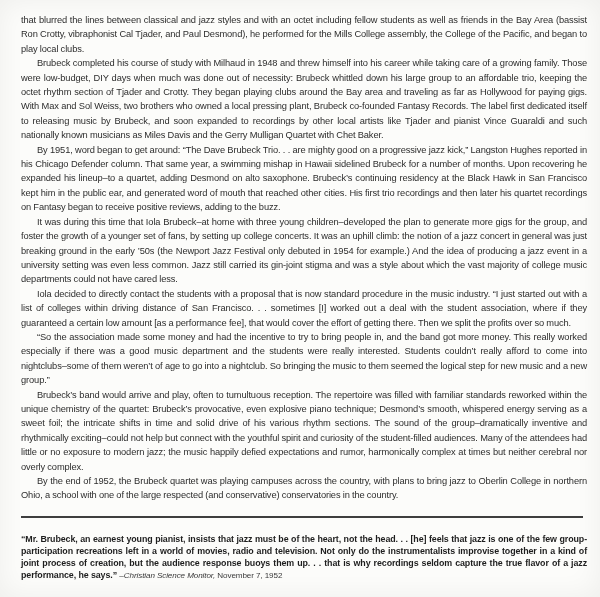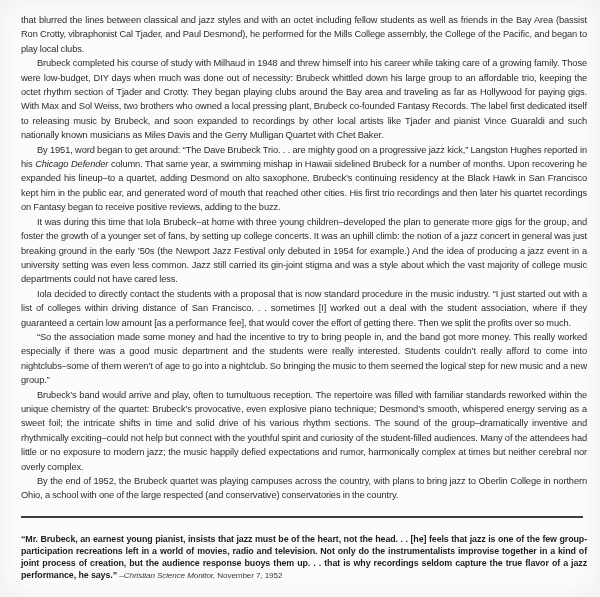--- a/index.html
+++ b/index.html
@@ -21,21 +21,21 @@
     font-family: "Liberation Sans", sans-serif;
     font-size: 9.3px;
     line-height: 14.4px;
     letter-spacing: -0.12px;
     word-spacing: -0.2px;
     color: #2d2d2d;
     text-align: justify;
   }
   .para { margin: 0; }
   .para.indent { text-indent: 16px; }
-  .italic { font-style: italic; }
+  .italic { }
   .divider {
     border: none;
     border-top: 2px solid #3e3e3e;
     margin: 13px 4px 0 0;
   }
   .quote {
     margin: 15px 0 0 0;
     font-family: "Liberation Sans", sans-serif;
     font-weight: bold;
     font-size: 8.9px;

